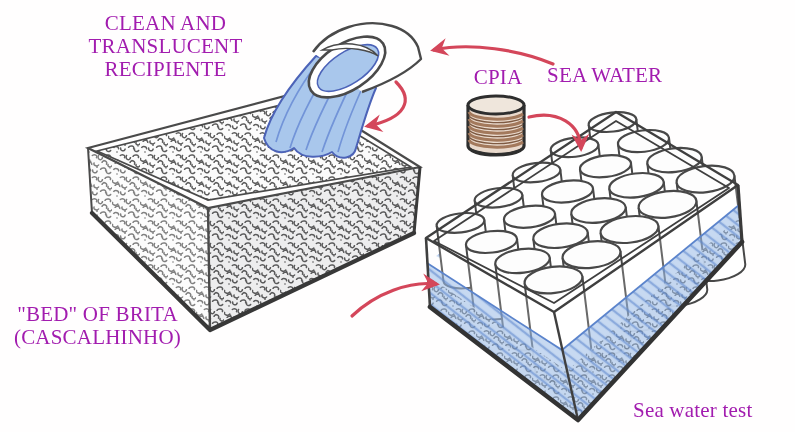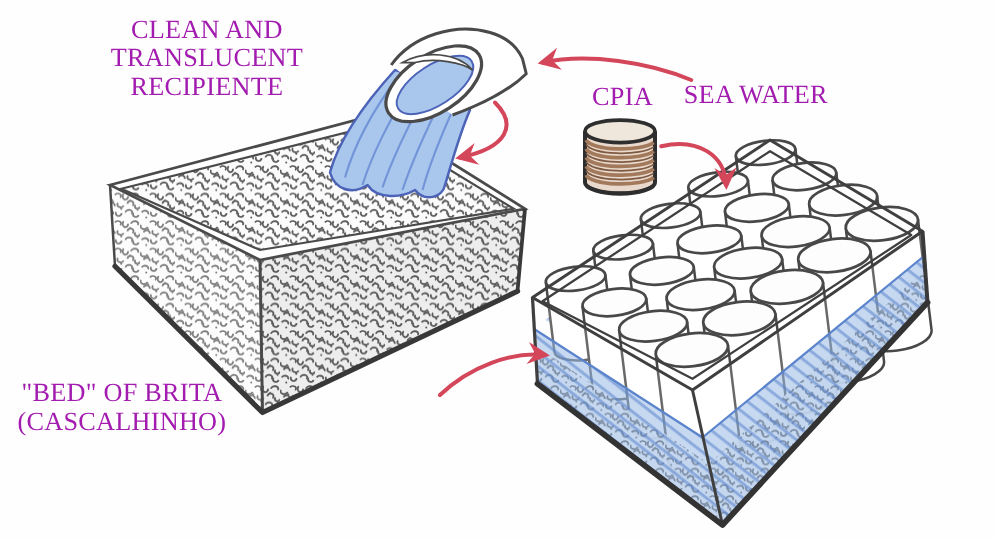--- a/index.html
+++ b/index.html
@@ -233,13 +233,14 @@
 RECIPIENTE</div>
 
   <div class="label left" style="left:547px;top:52px;width:170px;margin-top:12px;">SEA WATER</div>
 
   <div class="label" style="left:458px;top:66px;width:80px;">CPIA</div>
 
   <div class="label" style="left:5px;top:303px;width:185px;">"BED" OF BRITA
 (CASCALHINHO)</div>
 
 
+  <div class="label left" style="left:633px;top:399px;width:160px;">Sea water test</div>
 </div>
 
 </body></html>

